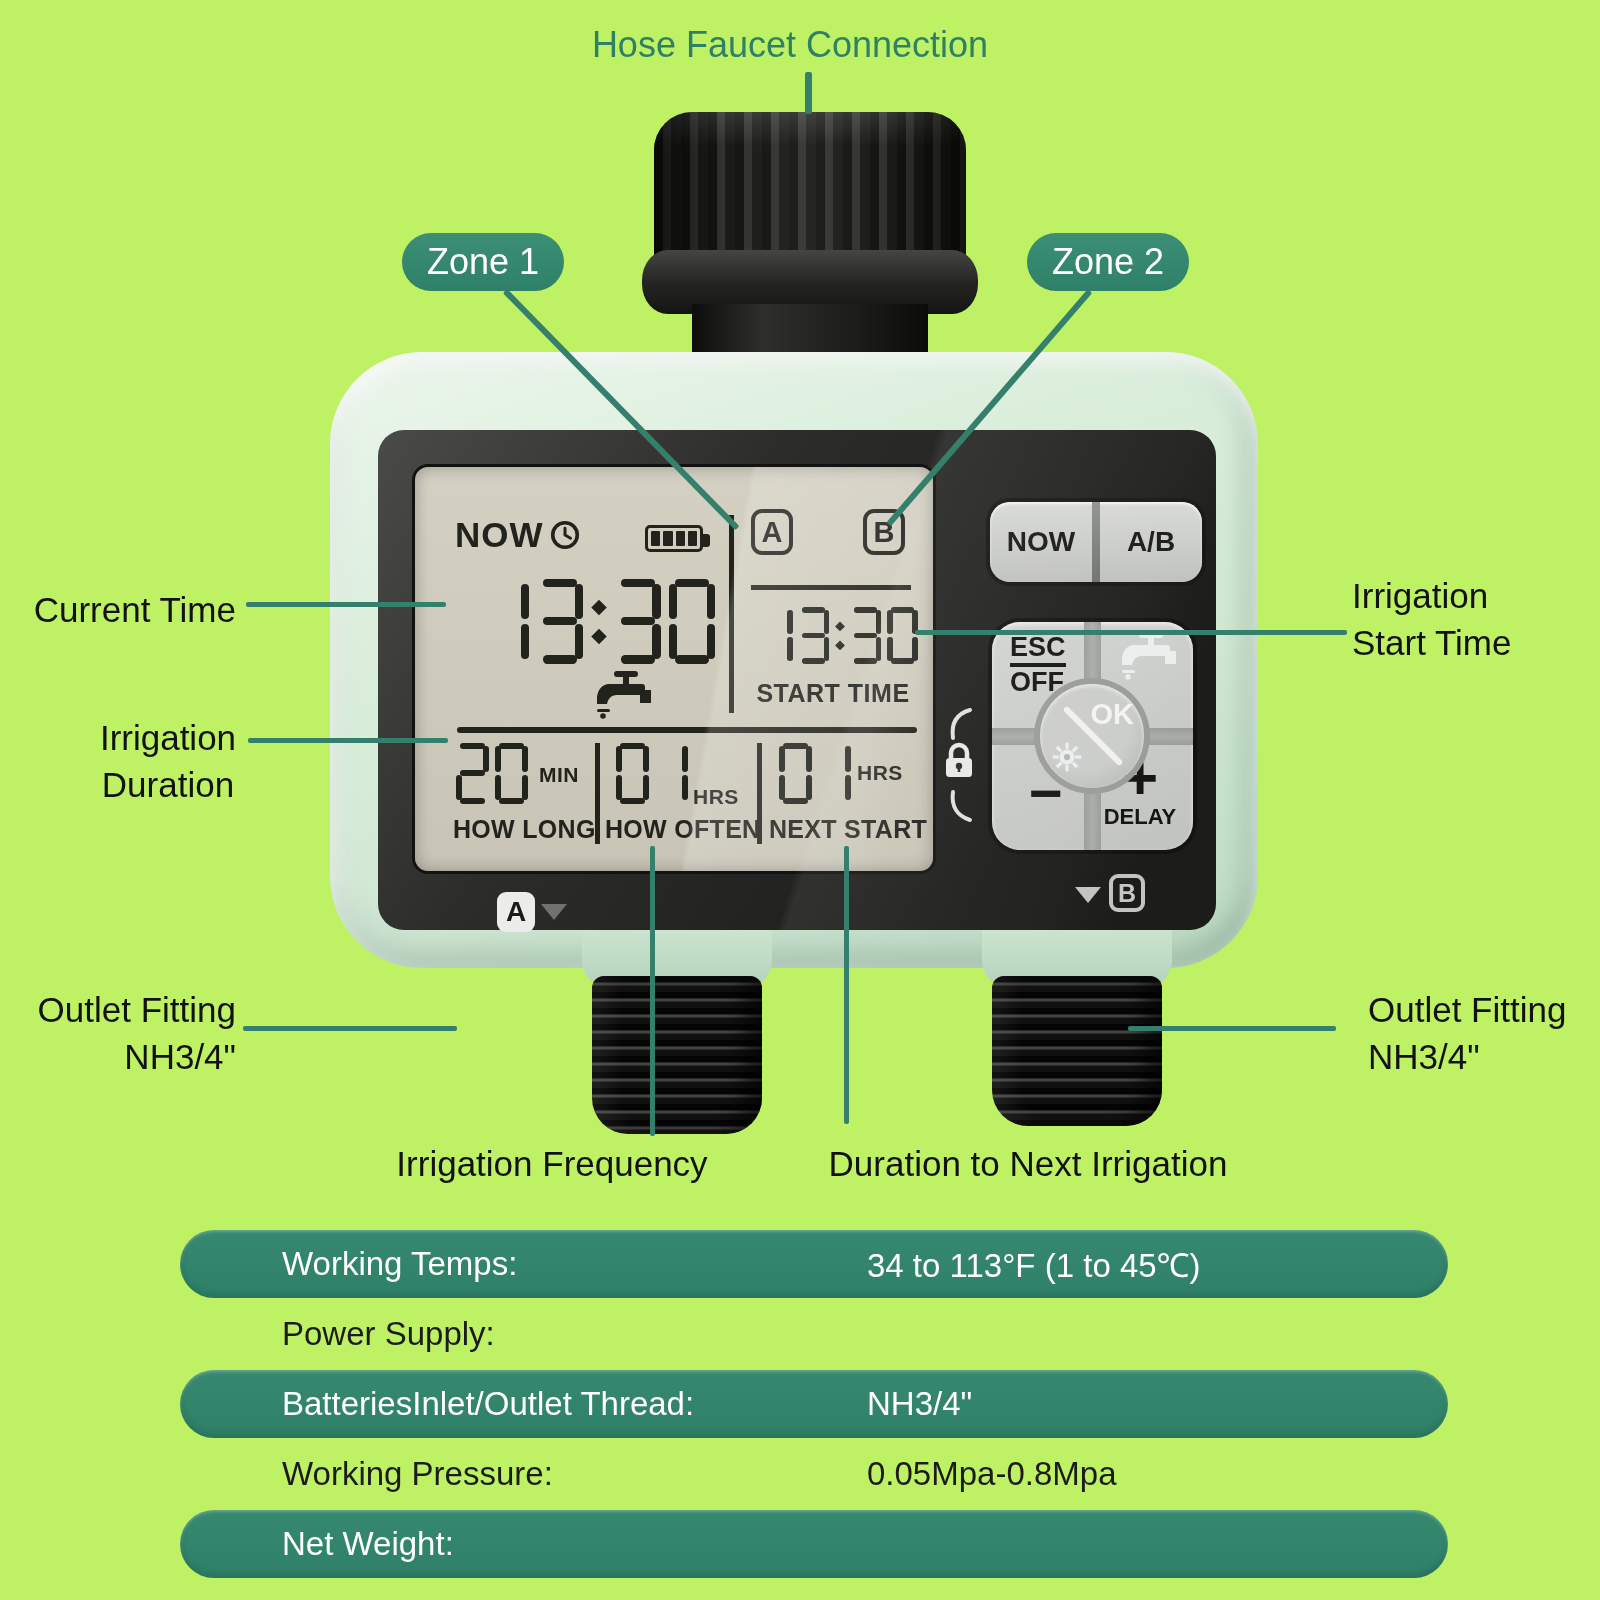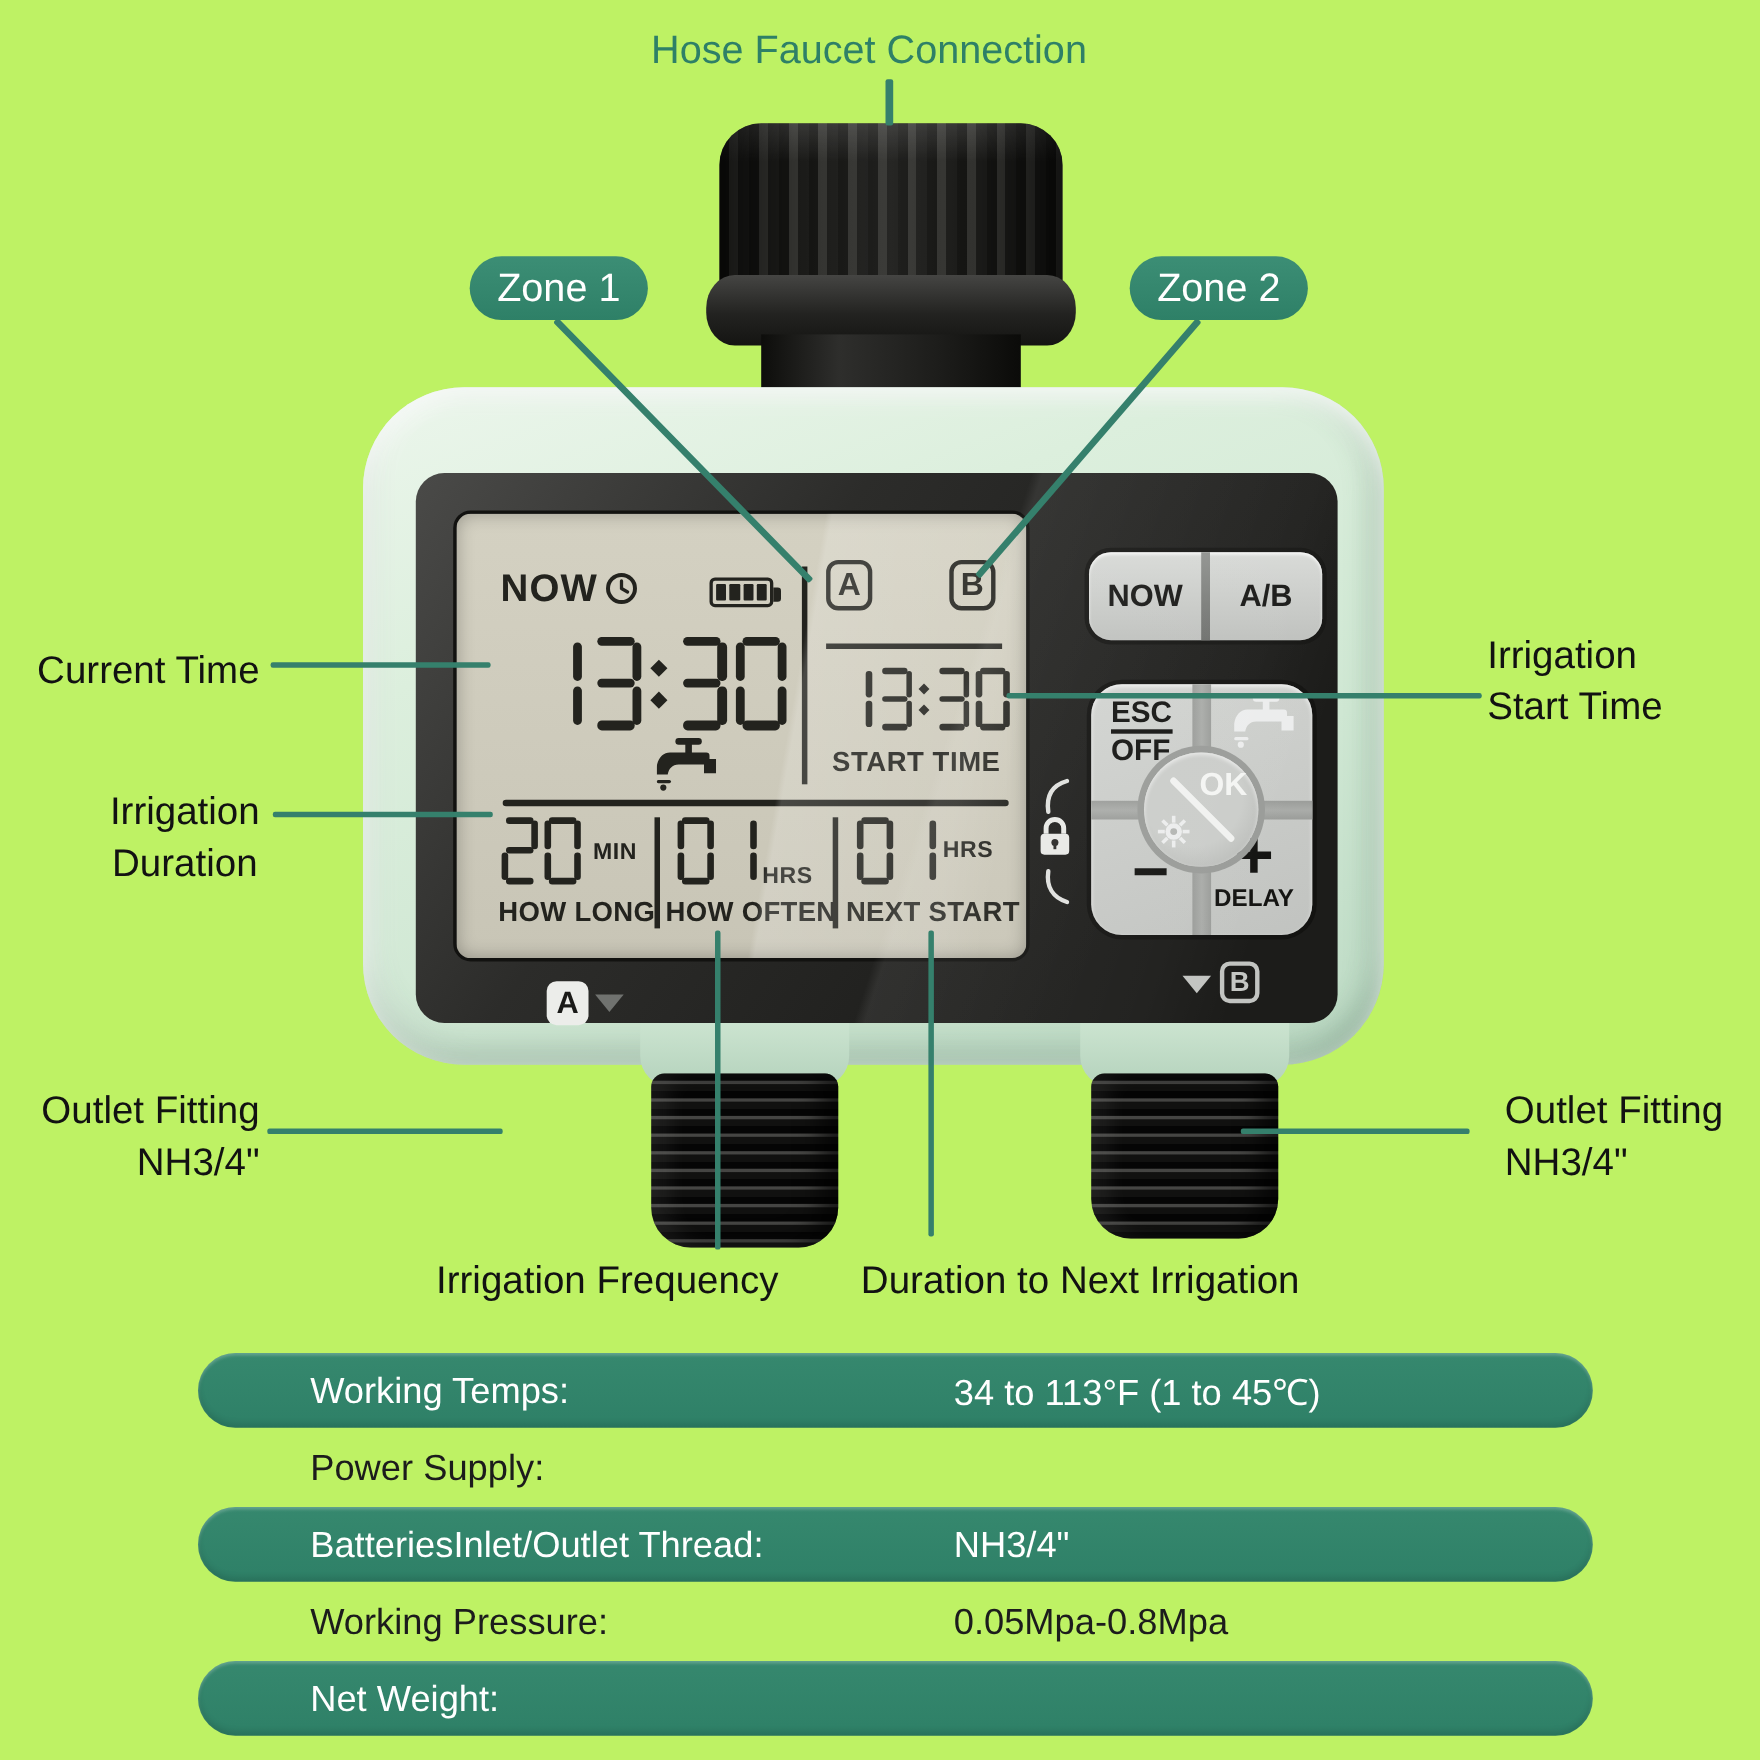--- a/index.html
+++ b/index.html
@@ -21,21 +21,21 @@
   .duration-line{left:248px;top:738px;width:200px;}
   .start-line{left:915px;top:630px;width:432px;}
   .outletL-line{left:243px;top:1026px;width:214px;}
   .outletR-line{left:1128px;top:1026px;width:208px;}
   .freq-line{left:650px;top:846px;height:290px;width:5px;}
   .next-line{left:844px;top:846px;height:278px;width:5px;}
 
   .zone-pill{position:absolute;top:233px;width:162px;height:58px;border-radius:29px;
              background:linear-gradient(180deg,#3c8e75,var(--accent,#2e8067));
              color:#fff;font-size:36px;display:flex;align-items:center;justify-content:center;z-index:31;}
-  .zone1{left:427px;text-align:center;} .zone2{left:1027px;}
+  .zone1{left:402px;text-align:center;} .zone2{left:1027px;}
 
   
   .cap{left:654px;top:112px;width:312px;height:192px;border-radius:38px 38px 12px 12px;
        background:repeating-linear-gradient(90deg,#141412 0 9px,#32322f 9px 17px,#1b1b19 17px 27px);z-index:1;}
   .cap::after{content:'';position:absolute;inset:0;border-radius:inherit;
        background:linear-gradient(90deg,rgba(0,0,0,.6),rgba(0,0,0,0) 22%,rgba(255,255,255,.05) 50%,rgba(0,0,0,0) 75%,rgba(0,0,0,.6)),
                   linear-gradient(180deg,rgba(255,255,255,.12),rgba(0,0,0,0) 18%);}
   .cap-flange{left:642px;top:250px;width:336px;height:64px;border-radius:26px/30px;
        background:linear-gradient(180deg,#454543,#232321 55%,#141412);z-index:1;}
   .cap-neck{left:692px;top:304px;width:236px;height:56px;
@@ -153,21 +153,21 @@
   .bbox{width:36px;height:38px;border:4px solid #c2c4c1;border-radius:9px;box-sizing:border-box;
        display:flex;align-items:center;justify-content:center;font-size:25px;font-weight:700;color:#c5c7c4;}
 
   
   .current-label{left:20px;top:586px;width:216px;text-align:right;}
   .duration-label{left:66px;top:714px;width:204px;text-align:center;}
   .start-label{left:1352px;top:572px;width:240px;text-align:left;}
   .outletL-label{left:18px;top:986px;width:218px;text-align:right;}
   .outletR-label{left:1368px;top:986px;width:230px;text-align:left;}
   .freq-label{left:382px;top:1140px;width:340px;text-align:center;}
-  .next-label{left:762px;top:1140px;width:440px;text-align:center;}
+  .next-label{left:808px;top:1140px;width:440px;text-align:center;}
 
   
   .specs{position:absolute;left:180px;top:1230px;width:1268px;z-index:31;}
   .spec-row{position:relative;height:68px;margin-bottom:2px;display:flex;align-items:center;
        font-size:33px;border-radius:34px;color:#1c1c1c;}
   .spec-row.green{background:linear-gradient(180deg,#36886e,var(--accent,#2e8067));color:#fff;
        box-shadow:inset 0 2px 3px rgba(255,255,255,.25), inset 0 -4px 6px rgba(0,0,0,.12);}
   .spec-label{flex:0 0 585px;margin-left:102px;}
   .spec-value{flex:1;}
 </style>

